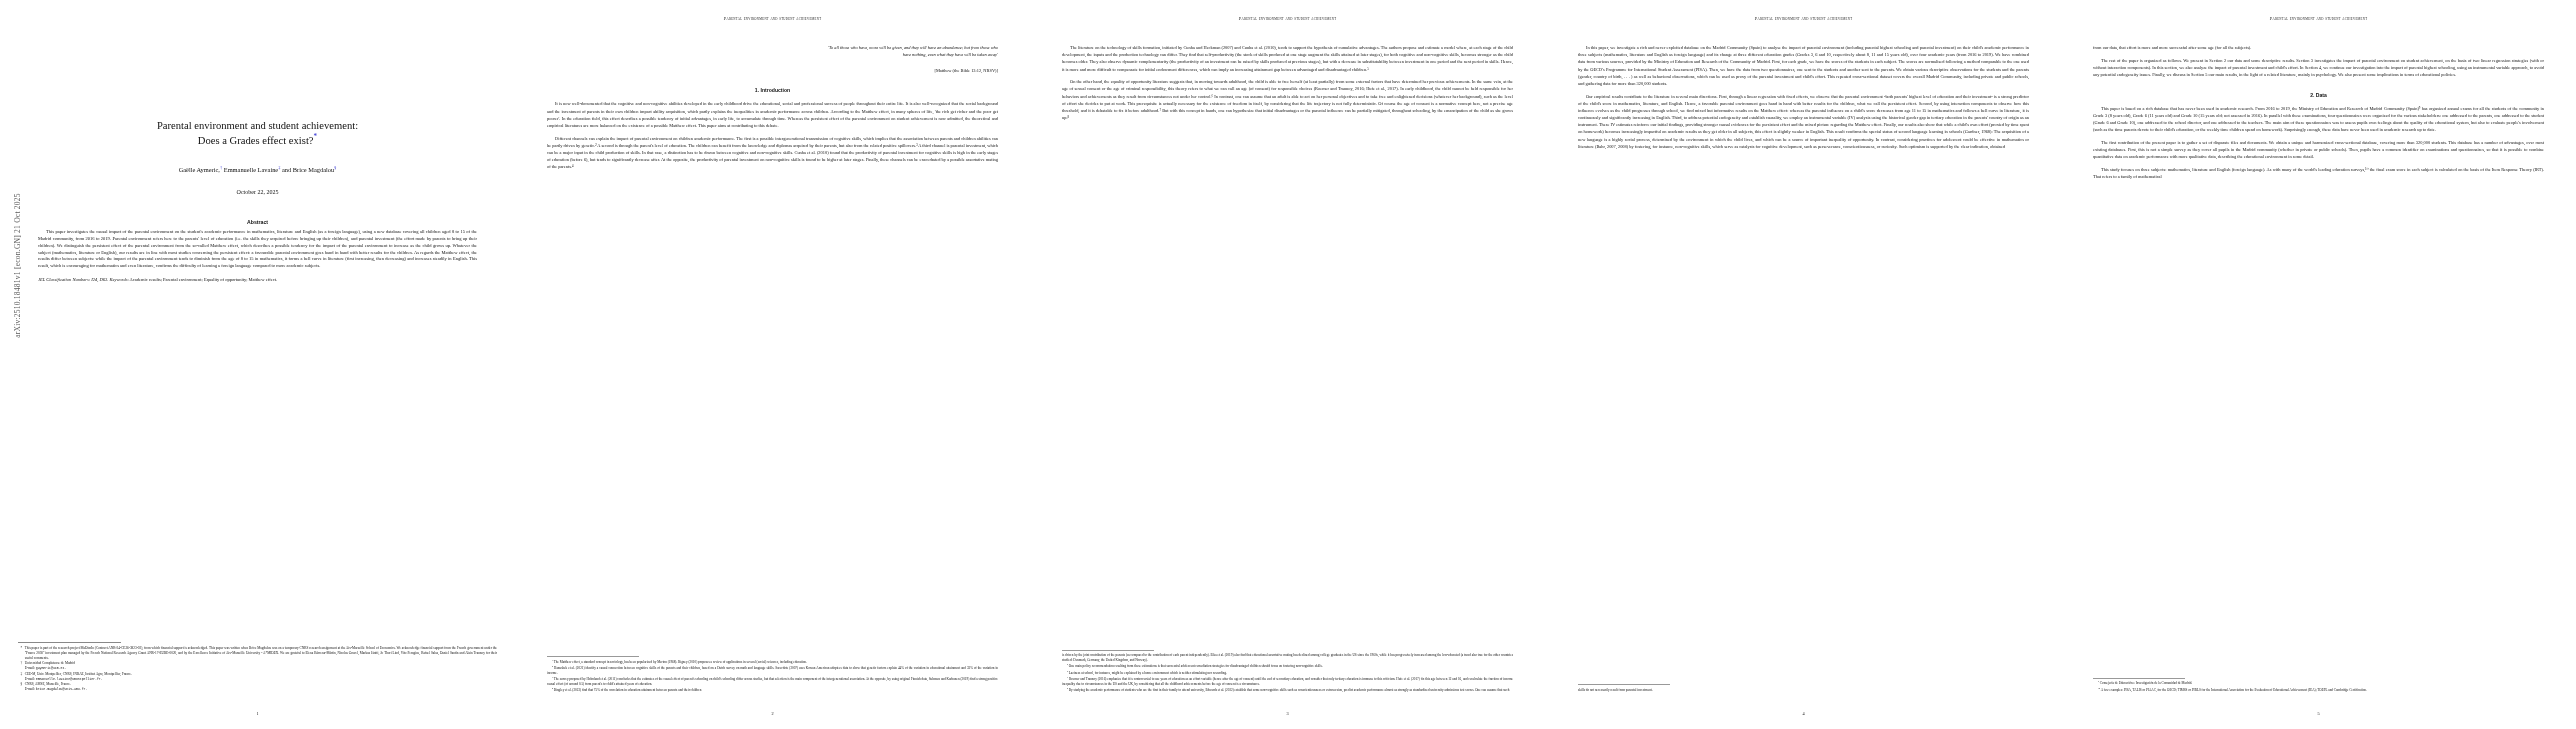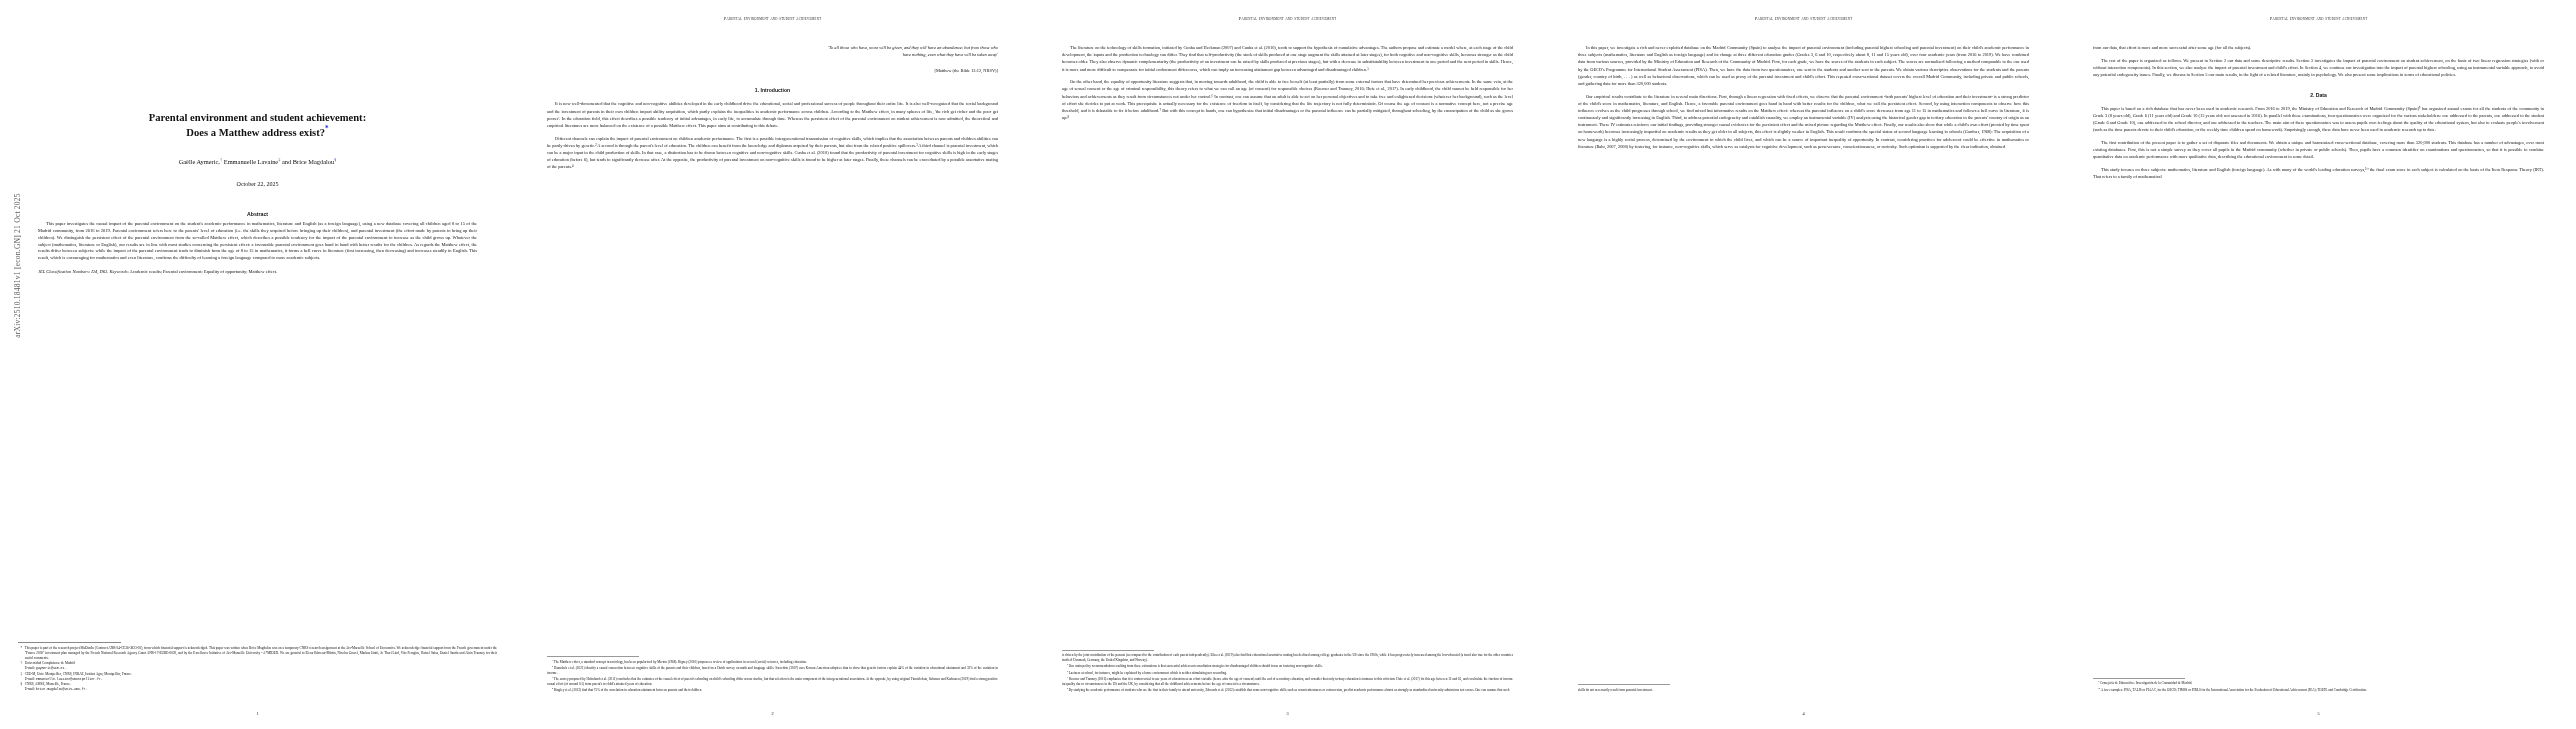--- a/index.html
+++ b/index.html
@@ -15,21 +15,21 @@
 
   
   .runhead{
     text-align:center;font-size:4.4px;letter-spacing:0.3px;
     font-variant:small-caps;color:#1a1a1a;
   }
 
   
   .doc-title{
     text-align:center;font-size:10.6px;line-height:1.42;
-    margin:4px;font-weight:700;color:#111;
+    margin:12px;font-weight:400;color:#111;
   }
   .authors{
     text-align:center;font-size:6.4px;margin-top:18px;
   }
   .pubdate{text-align:center;font-size:6px;margin-top:16px;}
   .abs-head{
     text-align:center;font-size:5.2px;font-weight:bold;
     margin-top:24px;margin-bottom:4.3px;
     font-family:"Liberation Sans","DejaVu Sans",sans-serif;
   }
@@ -91,21 +91,21 @@
 </head>
 <body>
 
 <div class="sheet" style="left:0px;width:515px;">
   <div class="page-inner">
     <div class="arxiv-stamp">arXiv:2510.18481v1  [econ.GN]  21 Oct 2025</div>
 
     <div style="padding-top:106px;">
       <div class="doc-title">
         <span>Parental environment and student achievement:</span><br>
-        <span>Does a Matthew address exist?</span><span class="supblue">*</span>
+        <span>Does a Grades effect exist?</span><span class="supblue">*</span>
       </div>
 
       <div class="authors">
         <span>Gaëlle Aymeric,</span><span class="supblue">†</span><span> Emmanuelle Lavaine</span><span class="supblue">‡</span><span> and Brice Magdalou</span><span class="supblue">§</span>
       </div>
 
       <div class="pubdate">October 22, 2025</div>
 
       <div class="abs-head">Abstract</div>
       <div class="abs-body">This paper investigates the causal impact of the parental environment on the student's academic performance in mathematics, literature and English (as a foreign language), using a new database covering all children aged 8 to 15 of the Madrid community, from 2016 to 2019. Parental environment refers here to the parents' level of education (i.e. the skills they acquired before bringing up their children), and parental investment (the effort made by parents to bring up their children). We distinguish the persistent effect of the parental environment from the so-called Matthew effect, which describes a possible tendency for the impact of the parental environment to increase as the child grows up. Whatever the subject (mathematics, literature or English), our results are in line with most studies concerning the persistent effect: a favourable parental environment goes hand in hand with better results for the children. As regards the Matthew effect, the results differ between subjects: while the impact of the parental environment tends to diminish from the age of 8 to 15 in mathematics, it forms a bell curve in literature (first increasing, then decreasing) and increases steadily in English. This result, which is encouraging for mathematics and even literature, confirms the difficulty of learning a foreign language compared to more academic subjects.</div>

